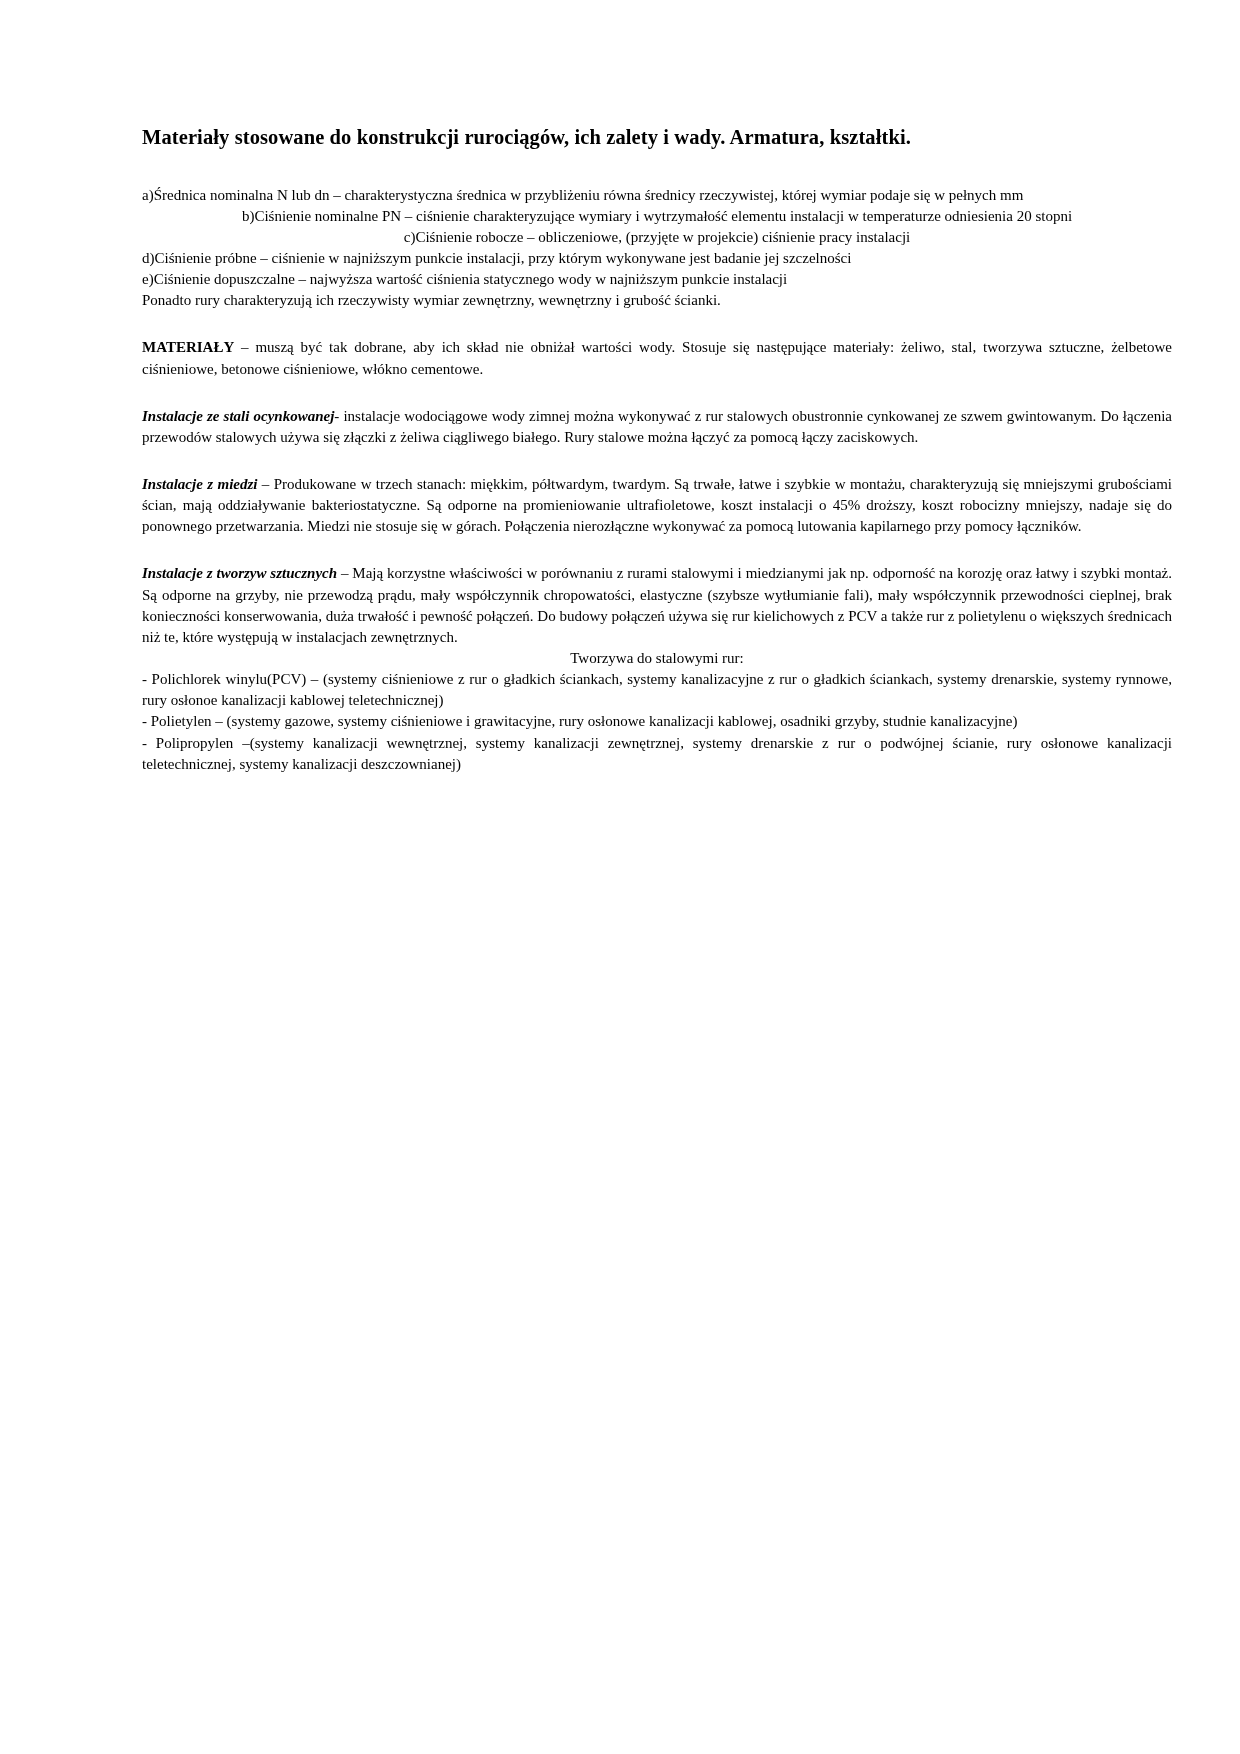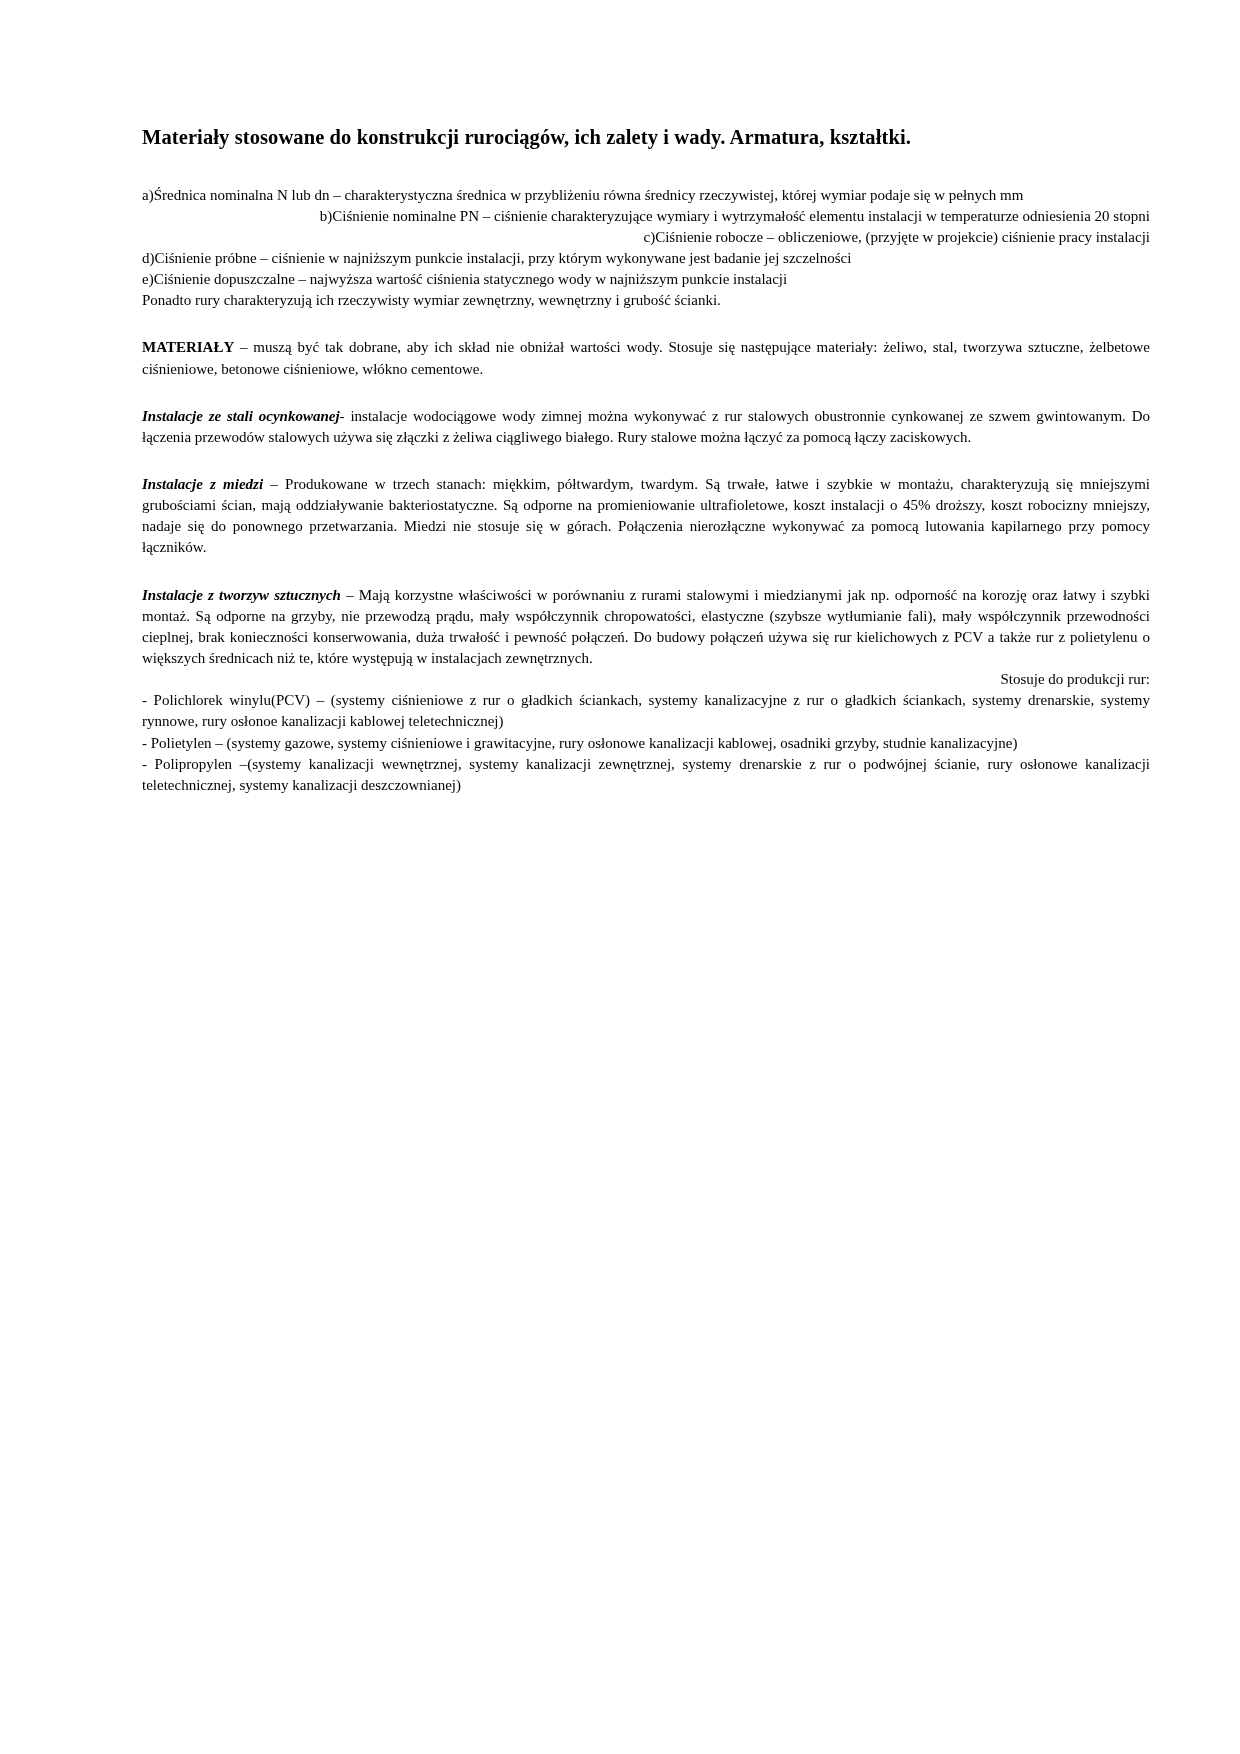--- a/index.html
+++ b/index.html
@@ -11,21 +11,21 @@
     width: 1240px;
     height: 1754px;
     font-family: "Liberation Serif", serif;
     color: #000000;
     -webkit-font-smoothing: antialiased;
   }
   .page {
     box-sizing: border-box;
     width: 1240px;
     height: 1754px;
-    padding: 125px 90px 0 142px;
+    padding: 125px 68px 0 142px;
   }
   .doc-title {
     font-size: 20.5px;
     font-weight: bold;
     letter-spacing: 0.1px;
     margin: 0 0 34px 0;
     line-height: 1.25;
   }
   .para {
     font-size: 15px;
@@ -41,21 +41,21 @@
   }
   .lead-italic {
     font-style: italic;
     font-weight: bold;
   }
   .just {
     text-align: justify;
     text-justify: inter-word;
   }
   .noj {
-    text-align: right;
+    text-align: center;
   }
 </style>
 </head>
 <body>
 
 <div class="page">
 
   <h1 class="doc-title">Materiały stosowane do konstrukcji rurociągów, ich zalety i wady. Armatura, kształtki.</h1>
 
   <p class="para just">a)Średnica nominalna N lub dn – charakterystyczna średnica w przybliżeniu równa średnicy rzeczywistej, której wymiar podaje się w pełnych mm</p>
@@ -66,18 +66,18 @@
   <p class="para just">Ponadto rury charakteryzują ich rzeczywisty wymiar zewnętrzny, wewnętrzny i grubość ścianki.</p>
 
   <p class="para just block-gap"><span class="lead-bold">MATERIAŁY</span><span> – muszą być tak dobrane, aby ich skład nie obniżał wartości wody. Stosuje się następujące materiały: żeliwo, stal, tworzywa sztuczne, żelbetowe ciśnieniowe, betonowe ciśnieniowe, włókno cementowe.</span></p>
 
   <p class="para just block-gap"><span class="lead-italic">Instalacje ze stali ocynkowanej</span><span>- instalacje wodociągowe wody zimnej można wykonywać z rur stalowych obustronnie cynkowanej ze szwem gwintowanym. Do łączenia przewodów stalowych używa się złączki z żeliwa ciągliwego białego. Rury stalowe można łączyć za pomocą łączy zaciskowych.</span></p>
 
   <p class="para just block-gap"><span class="lead-italic">Instalacje z miedzi</span><span> – Produkowane w trzech stanach: miękkim, półtwardym, twardym. Są trwałe, łatwe i szybkie w montażu, charakteryzują się mniejszymi grubościami ścian, mają oddziaływanie bakteriostatyczne. Są odporne na promieniowanie ultrafioletowe, koszt instalacji o 45% droższy, koszt robocizny mniejszy, nadaje się do ponownego przetwarzania. Miedzi nie stosuje się w górach. Połączenia nierozłączne wykonywać za pomocą lutowania kapilarnego przy pomocy łączników.</span></p>
 
   <p class="para just block-gap"><span class="lead-italic">Instalacje z tworzyw sztucznych</span><span> – Mają korzystne właściwości w porównaniu z rurami stalowymi i miedzianymi jak np. odporność na korozję oraz łatwy i szybki montaż. Są odporne na grzyby, nie przewodzą prądu, mały współczynnik chropowatości, elastyczne (szybsze wytłumianie fali), mały współczynnik przewodności cieplnej, brak konieczności konserwowania, duża trwałość i pewność połączeń. Do budowy połączeń używa się rur kielichowych z PCV a także rur z polietylenu o większych średnicach niż te, które występują w instalacjach zewnętrznych.</span></p>
 
-  <p class="para noj">Stosuje do produkcji rur:</p>
+  <p class="para noj">Tworzywa do stalowymi rur:</p>
   <p class="para just">- Polichlorek winylu(PCV) – (systemy ciśnieniowe z rur o gładkich ściankach, systemy kanalizacyjne z rur o gładkich ściankach, systemy drenarskie, systemy rynnowe, rury osłonoe kanalizacji kablowej teletechnicznej)</p>
   <p class="para just">- Polietylen – (systemy gazowe, systemy ciśnieniowe i grawitacyjne, rury osłonowe kanalizacji kablowej, osadniki grzyby, studnie kanalizacyjne)</p>
   <p class="para just">- Polipropylen –(systemy kanalizacji wewnętrznej, systemy kanalizacji zewnętrznej, systemy drenarskie z rur o podwójnej ścianie, rury osłonowe kanalizacji teletechnicznej, systemy kanalizacji deszczownianej)</p>
 
 </div>
 
 </body></html>

